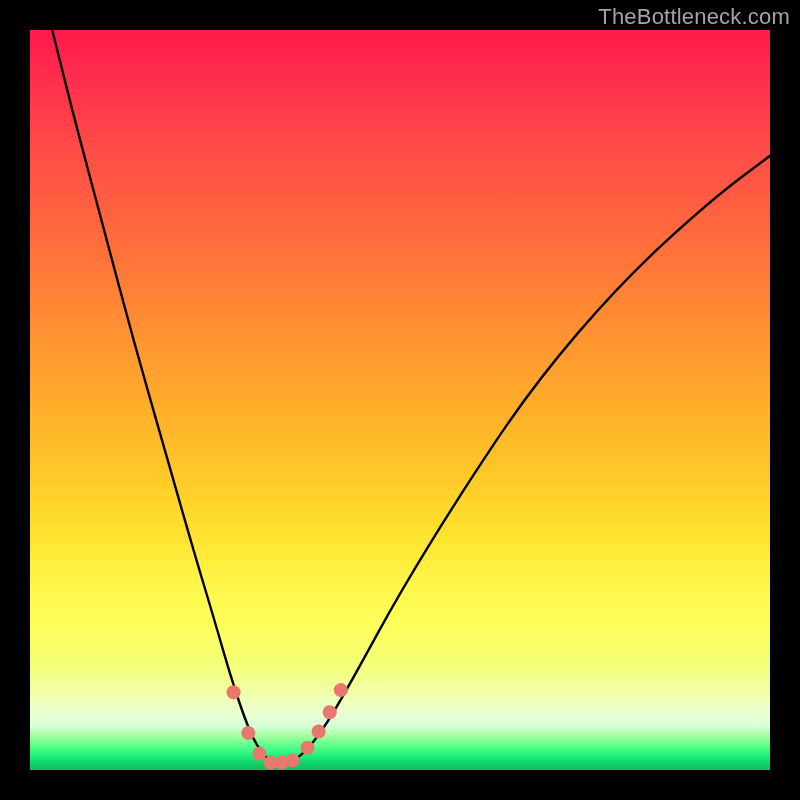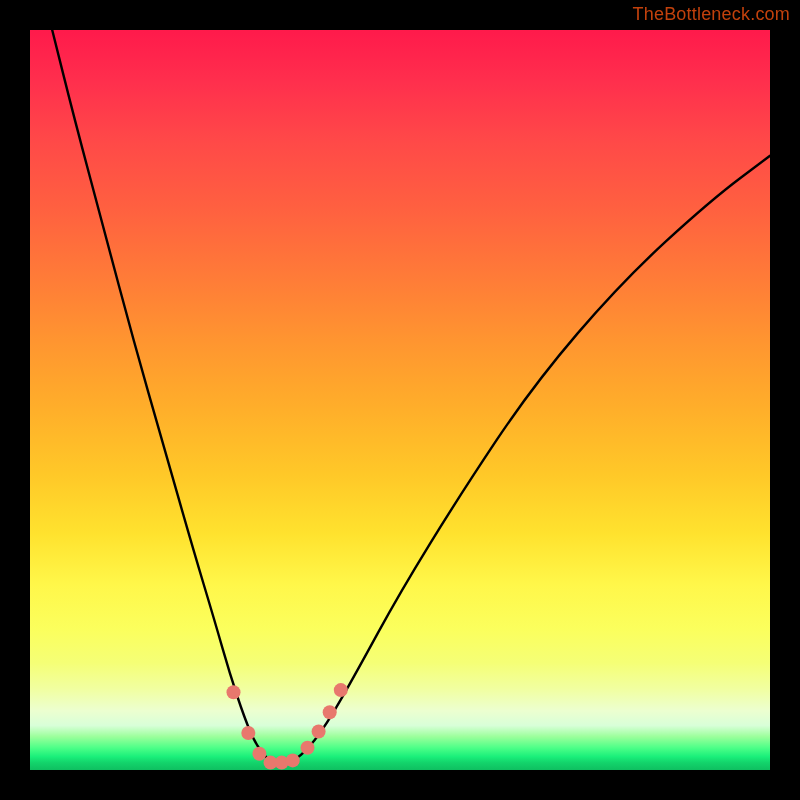--- a/index.html
+++ b/index.html
@@ -47,22 +47,22 @@
         #4dff88 97%,
         #1aef7a 98.2%,
         #13d46b 99.0%,
         #0fbf60 100%
       );
   }
   .watermark {
     position: absolute;
     top: 4px;
     right: 10px;
-    color: #c2410c;
-    font-size: 18px;
+    color: #a3a3a3;
+    font-size: 22px;
     font-weight: 500;
     letter-spacing: 0.2px;
     user-select: none;
   }
   svg.curve {
     position: absolute;
     left: 0;
     top: 0;
     width: 740px;
     height: 740px;

